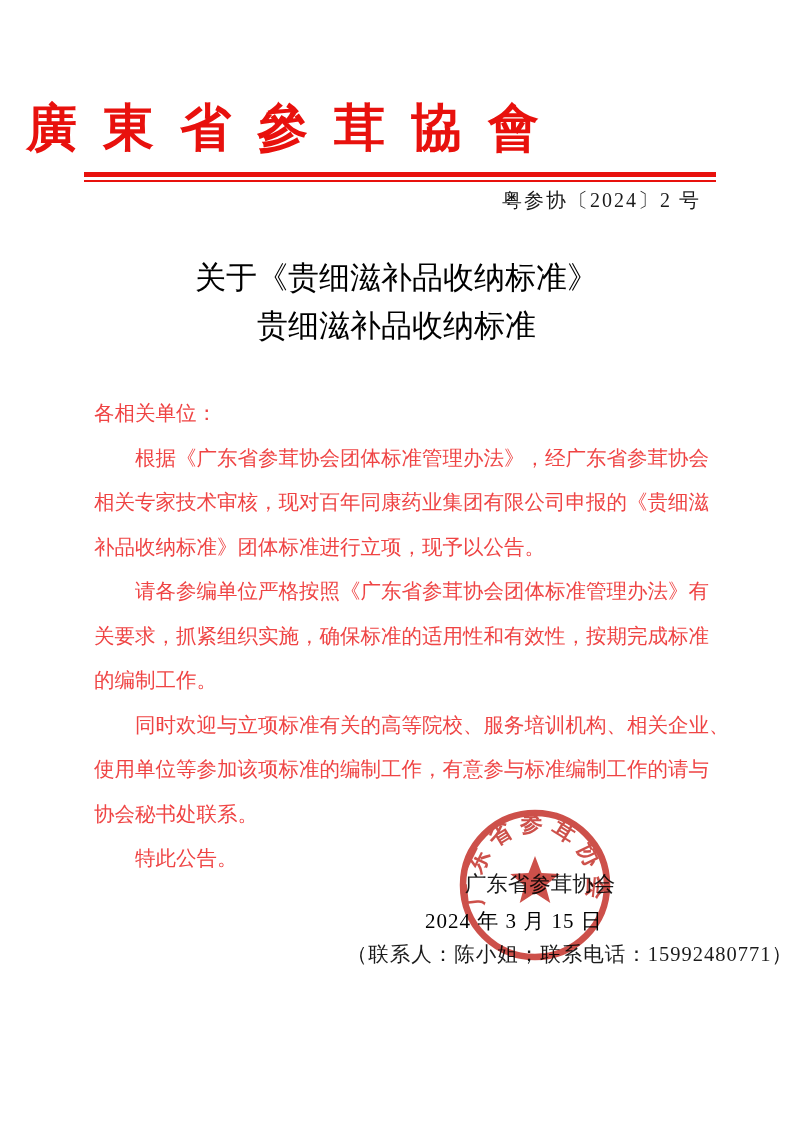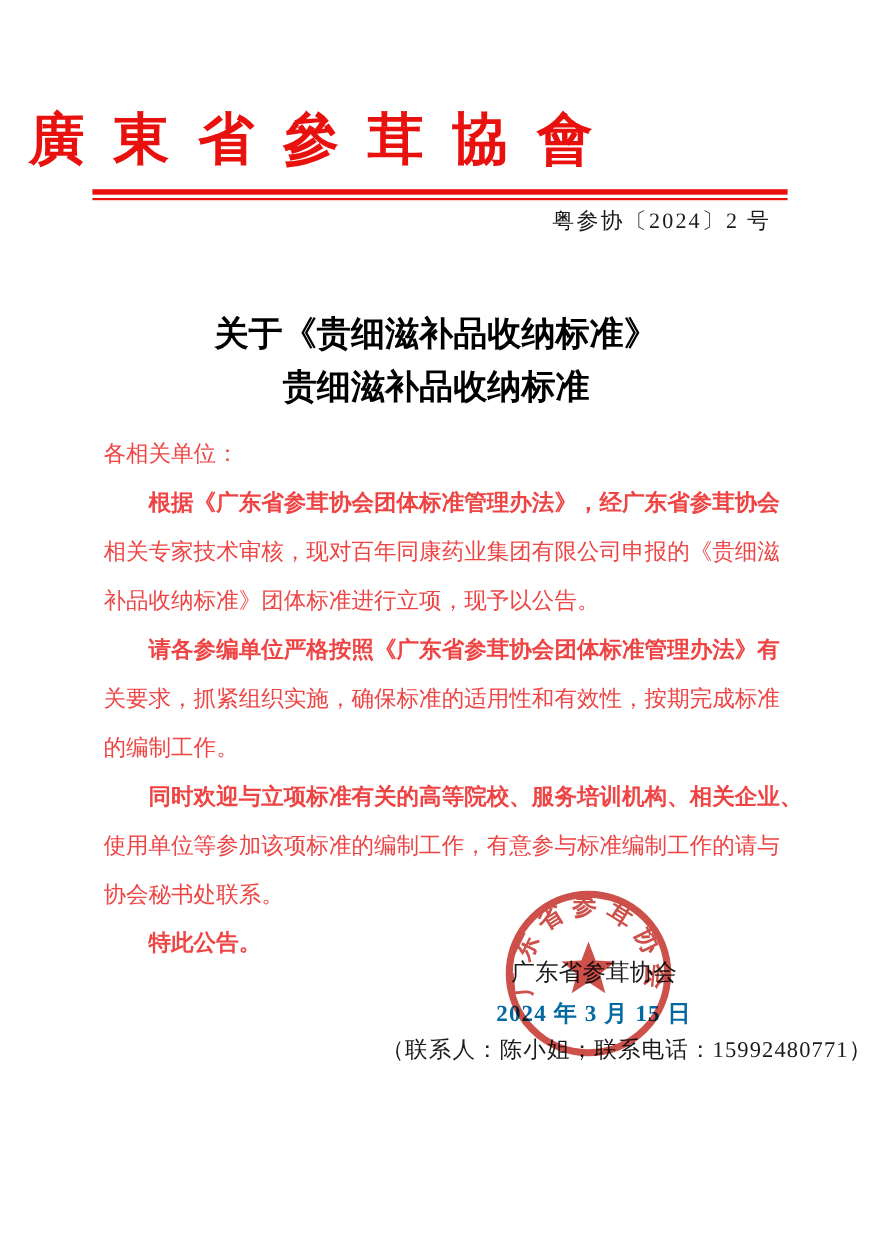--- a/index.html
+++ b/index.html
@@ -41,55 +41,52 @@
     color: #1a1a1a;
     white-space: nowrap;
   }
 
   
   .title-block {
     position: absolute;
     top: 254px; left: 0; right: 0;
     text-align: center;
     font-size: 31px;
-    font-weight: bold;
+    font-weight: normal;
     line-height: 48px;
     color: #000;
-    margin-top: 26px;
   }
 
   
   .body-text {
     position: absolute;
     top: 391px; left: 94px; width: 616px;
     font-size: 20.5px;
     line-height: 44.5px;
     color: #ef4444;
   }
   .body-text .line { white-space: nowrap; }
-  .body-text .ind  { text-indent: 2em; font-weight: bold; }
+  .body-text .ind  { text-indent: 2em; }
 
   
   .signature {
     position: absolute;
     top: 869px; left: 425px; width: 230px;
     text-align: center;
     font-size: 21.5px;
     white-space: nowrap;
     color: #1b1b1b;
   }
   .sign-date {
     position: absolute;
     top: 907px; left: 425px; width: 230px;
-    text-align: center;
     font-size: 21px;
     letter-spacing: 1px;
     white-space: nowrap;
-    color: #0369a1;
-    font-weight: bold;
+    color: #000000;
   }
   .contact {
     position: absolute;
     top: 940px; left: 0; right: 0;
     text-align: right;
     font-size: 20.5px;
     letter-spacing: 1px;
     color: #1b1b1b;
   }
 

